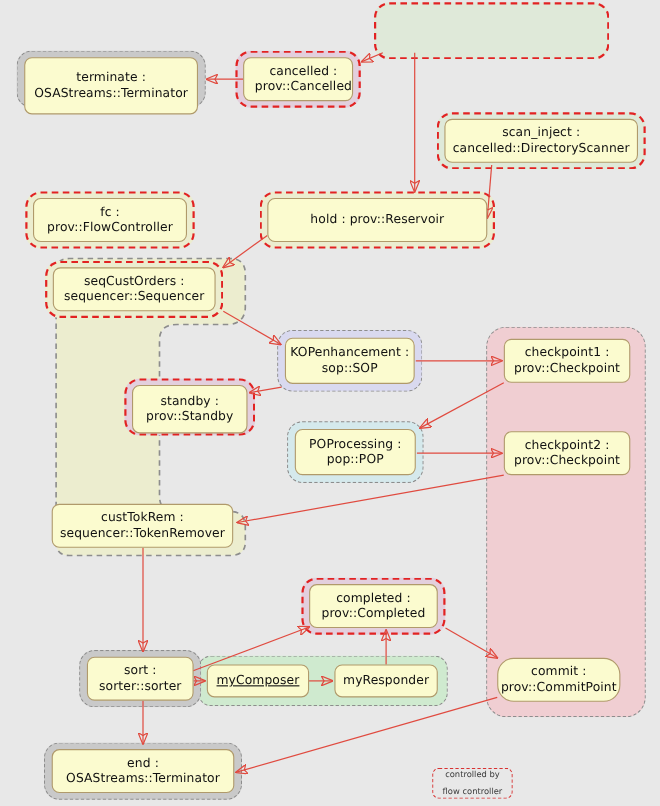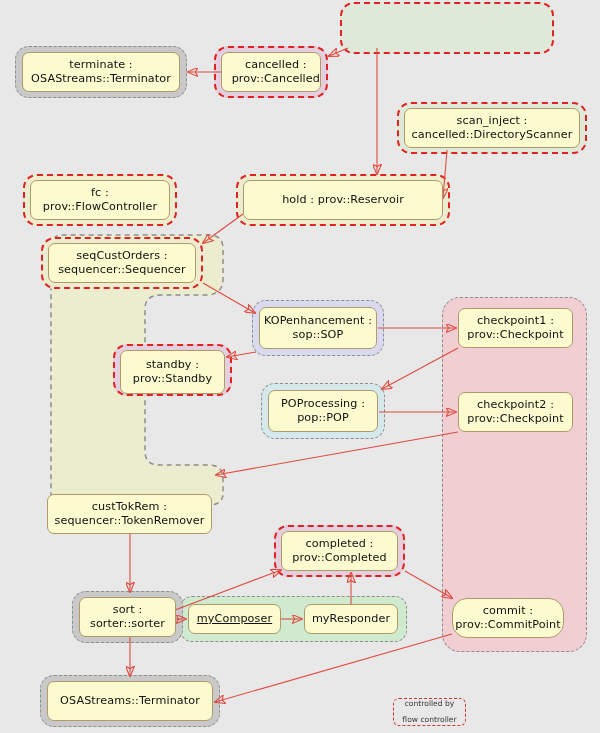--- a/index.html
+++ b/index.html
@@ -126,21 +126,21 @@
     <line x1="351" y1="604" x2="351" y2="573" marker-end="url(#ah)"></line>
 
     <line x1="405" y1="571" x2="452" y2="598" marker-end="url(#ah)"></line>
 
     <line x1="452" y1="634" x2="215" y2="702" marker-end="url(#ah)"></line>
 
     <line x1="130" y1="637" x2="130" y2="676" marker-end="url(#ah)"></line>
   </svg>
 
 
-  <div class="node" style="left:22px;top:52px;width:158px;height:40px;">
+  <div class="node" style="left:22px;top:52px;width:158px;height:52px;">
     <div>
         <span class="l">terminate :</span>
         <span class="l">OSAStreams::Terminator</span>
       </div>
   </div>
 
   <div class="node" style="left:221px;top:52px;width:100px;height:40px;justify-content:flex-end;">
     <div>
         <span class="l">cancelled :</span>
         <span class="l">prov::Cancelled</span>
@@ -202,21 +202,21 @@
       </div>
   </div>
 
   <div class="node" style="left:458px;top:392px;width:115px;height:40px;">
     <div>
         <span class="l">checkpoint2 :</span>
         <span class="l">prov::Checkpoint</span>
       </div>
   </div>
 
-  <div class="node" style="left:47px;top:458px;width:165px;height:40px;margin-top:36px;">
+  <div class="node" style="left:47px;top:458px;width:165px;height:40px;">
     <div>
         <span class="l">custTokRem :</span>
         <span class="l">sequencer::TokenRemover</span>
       </div>
   </div>
 
   <div class="node" style="left:281px;top:531px;width:117px;height:40px;">
     <div>
         <span class="l">completed :</span>
         <span class="l">prov::Completed</span>
@@ -244,20 +244,21 @@
 
   <div class="node" style="left:452px;top:598px;width:112px;height:40px;border-radius:15px;">
     <div>
         <span class="l">commit :</span>
         <span class="l">prov::CommitPoint</span>
       </div>
   </div>
 
   <div class="node" style="left:47px;top:681px;width:166px;height:40px;">
     <div>
+        <span class="l">end :</span>
         <span class="l">OSAStreams::Terminator</span>
       </div>
   </div>
 
   <div class="legend" style="left:393px;top:698px;width:73px;height:28px;">
     <span>controlled by</span>
     <span>flow controller</span>
   </div>
 
 </div>

